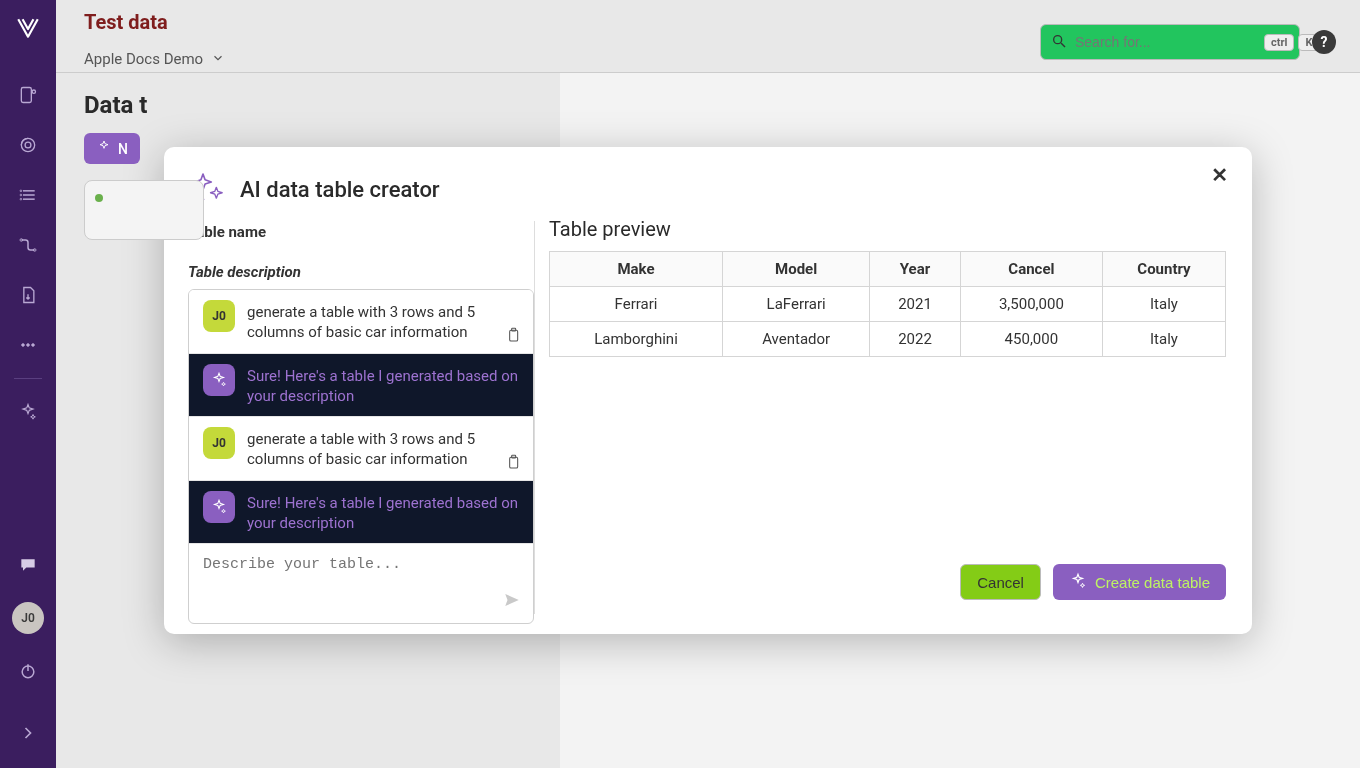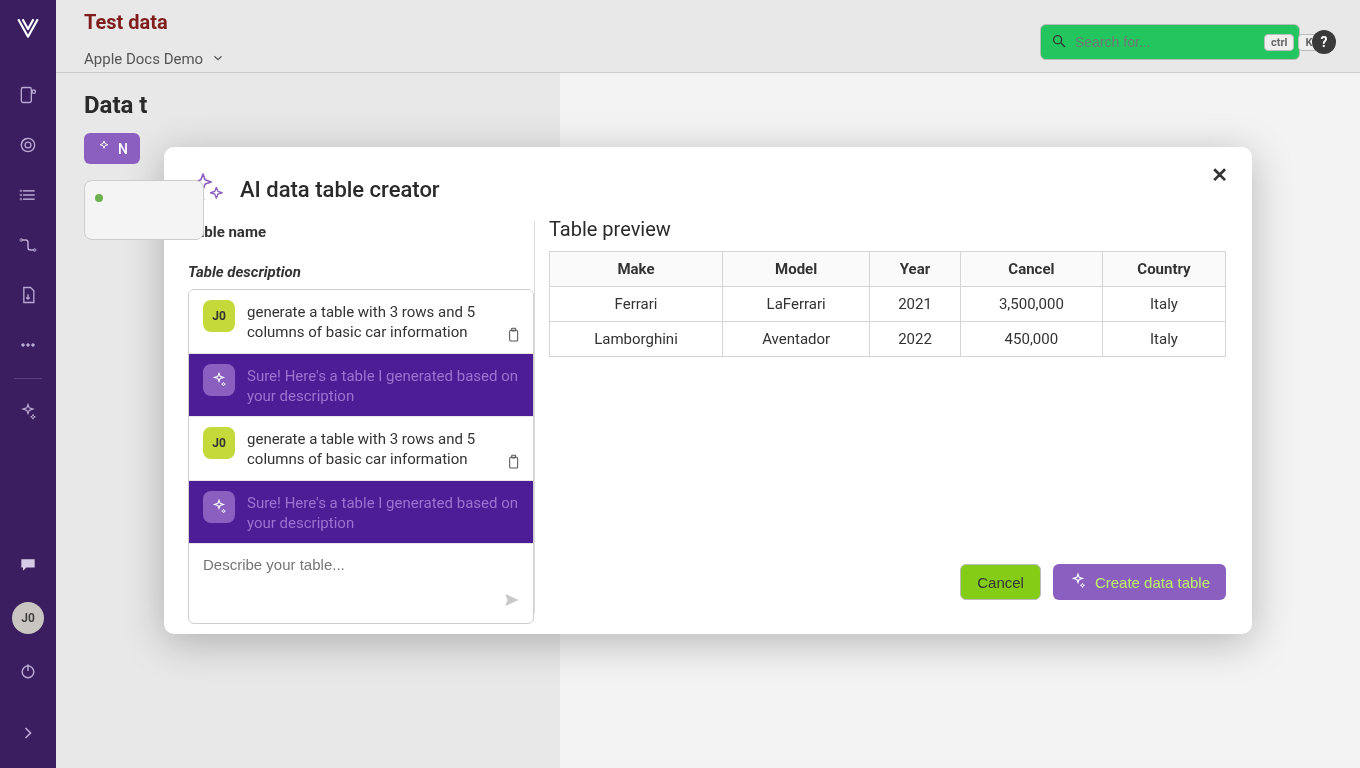--- a/index.html
+++ b/index.html
@@ -50,30 +50,30 @@
   .pane-divider { width:1px; background:#ddd; margin:0 14px 0 0; align-self:stretch; margin-top:4px; margin-bottom:10px;}
   .pane-right { flex:1; padding:0 26px 0 0; display:flex; flex-direction:column; }
 
   .field-label { font-weight:700; color:#333; margin-top:6px; margin-bottom:8px; font-size:15px; }
   .text-input { width:346px; height:36px; border:1px solid #cfcfcf; border-radius:6px; padding:0 12px; font-size:15px; color:#333; outline:none; }
   .chat-wrap { width:346px; border:1px solid #cfcfcf; border-radius:6px; overflow:hidden; }
   .chat-msgs { max-height:320px; overflow:hidden; }
   .msg { display:flex; gap:12px; padding:10px 14px 10px 14px; border-bottom:1px solid #e6e6e6; position:relative; }
   .msg:last-of-type { border-bottom:1px solid #e6e6e6; }
   .msg.user { background:#fff; }
-  .msg.ai { background:#4c1d95; }
+  .msg.ai { background:#0f172a; }
   .msg .badge { width:32px; height:32px; border-radius:8px; flex-shrink:0; display:flex; align-items:center; justify-content:center; font-weight:700; font-size:12px; }
   .msg.user .badge { background:#c4d93a; color:#333; }
   .msg.ai .badge { background:#8a5fc0; color:#fff; }
   .msg .text { font-size:15px; line-height:1.35; color:#333; padding-top:2px; }
   .msg.ai .text { color:#9d72d0; }
   .msg .clip { position:absolute; right:12px; bottom:6px; color:#555; font-size:16px; }
 
   .compose { padding:12px 14px 10px 14px; position:relative; }
-  .compose textarea { width:100%; height:54px; border:none; resize:none; outline:none; font-size:15px; color:#333; font-family:Liberation Sans, sans-serif; }
+  .compose textarea { width:100%; height:54px; border:none; resize:none; outline:none; font-size:15px; color:#333; font-family:Liberation Mono, monospace; }
   .compose .send { position:absolute; right:12px; bottom:10px; color:#bbb; font-size:18px; }
 
   .preview-label { font-weight:400; font-size:20px; color:#2a2a2a; margin-bottom:10px; }
   table.preview { border-collapse:collapse; width:auto; }
   table.preview th, table.preview td { border:1px solid #d5d5d5; padding:8px 10px; text-align:center; font-size:15px; color:#333; white-space:nowrap; }
   table.preview th { font-weight:700; background:#fafafa; }
 
   .modal-footer { display:flex; justify-content:flex-end; gap:12px; padding:6px 26px 24px 26px; }
   .btn { height:36px; border-radius:6px; display:inline-flex; align-items:center; gap:8px; padding:0 16px; font-size:15px; cursor:pointer; border:none; }
   .btn-secondary { background:#84cc16; border:1px solid #bbb; color:#333; }

